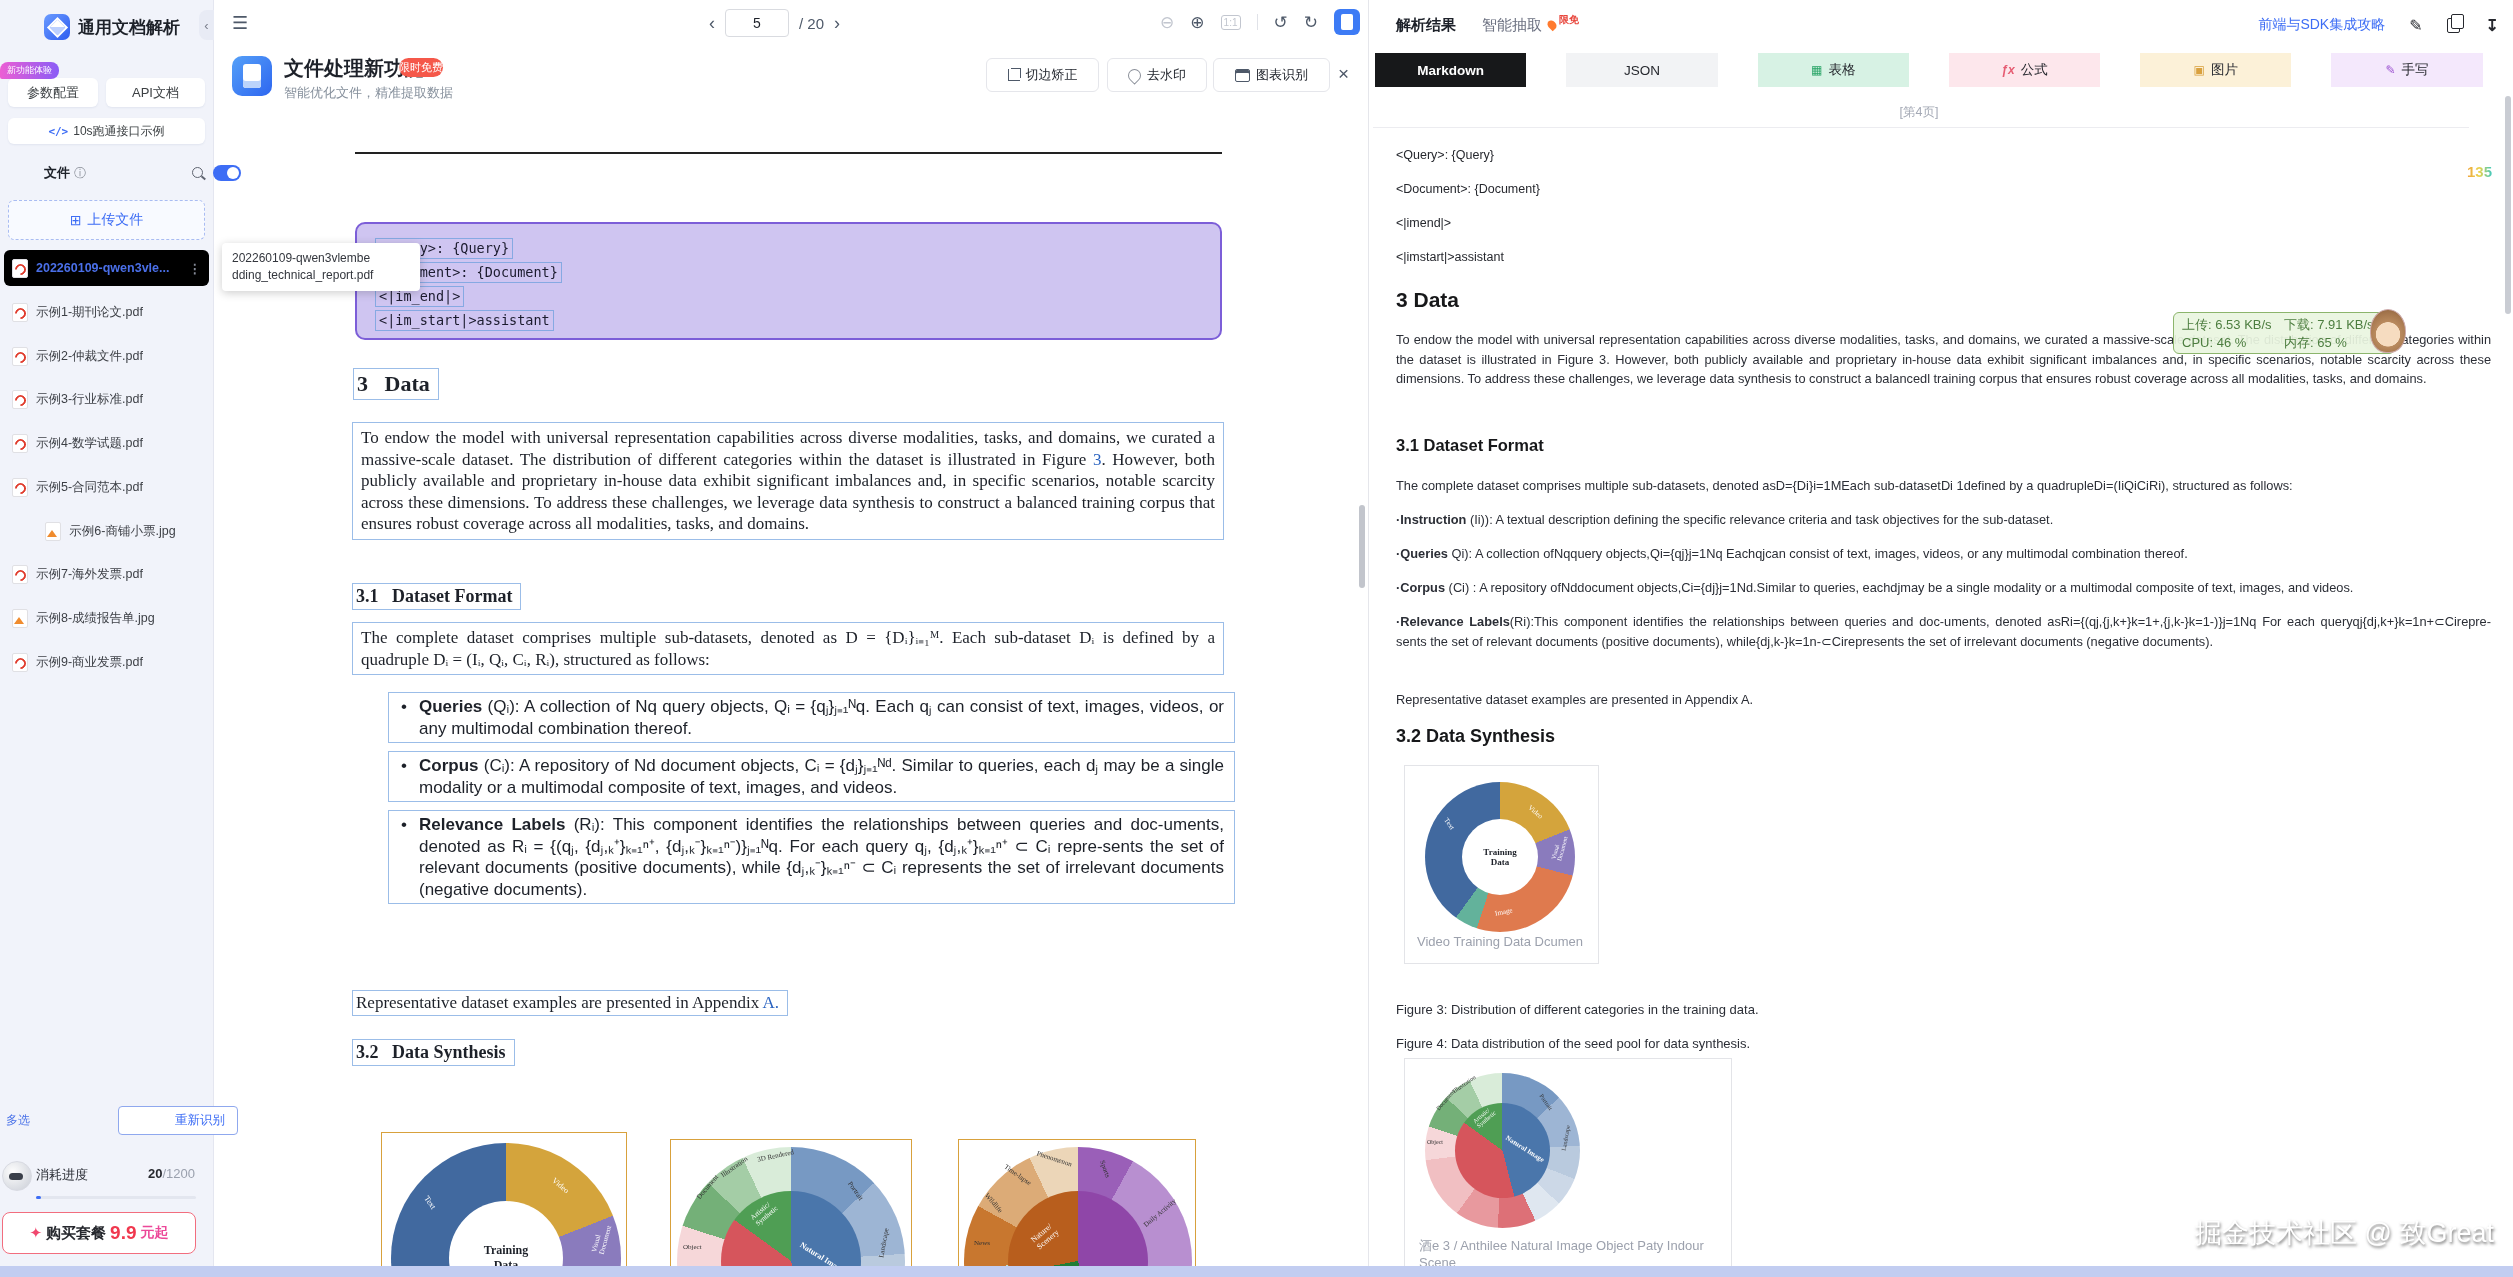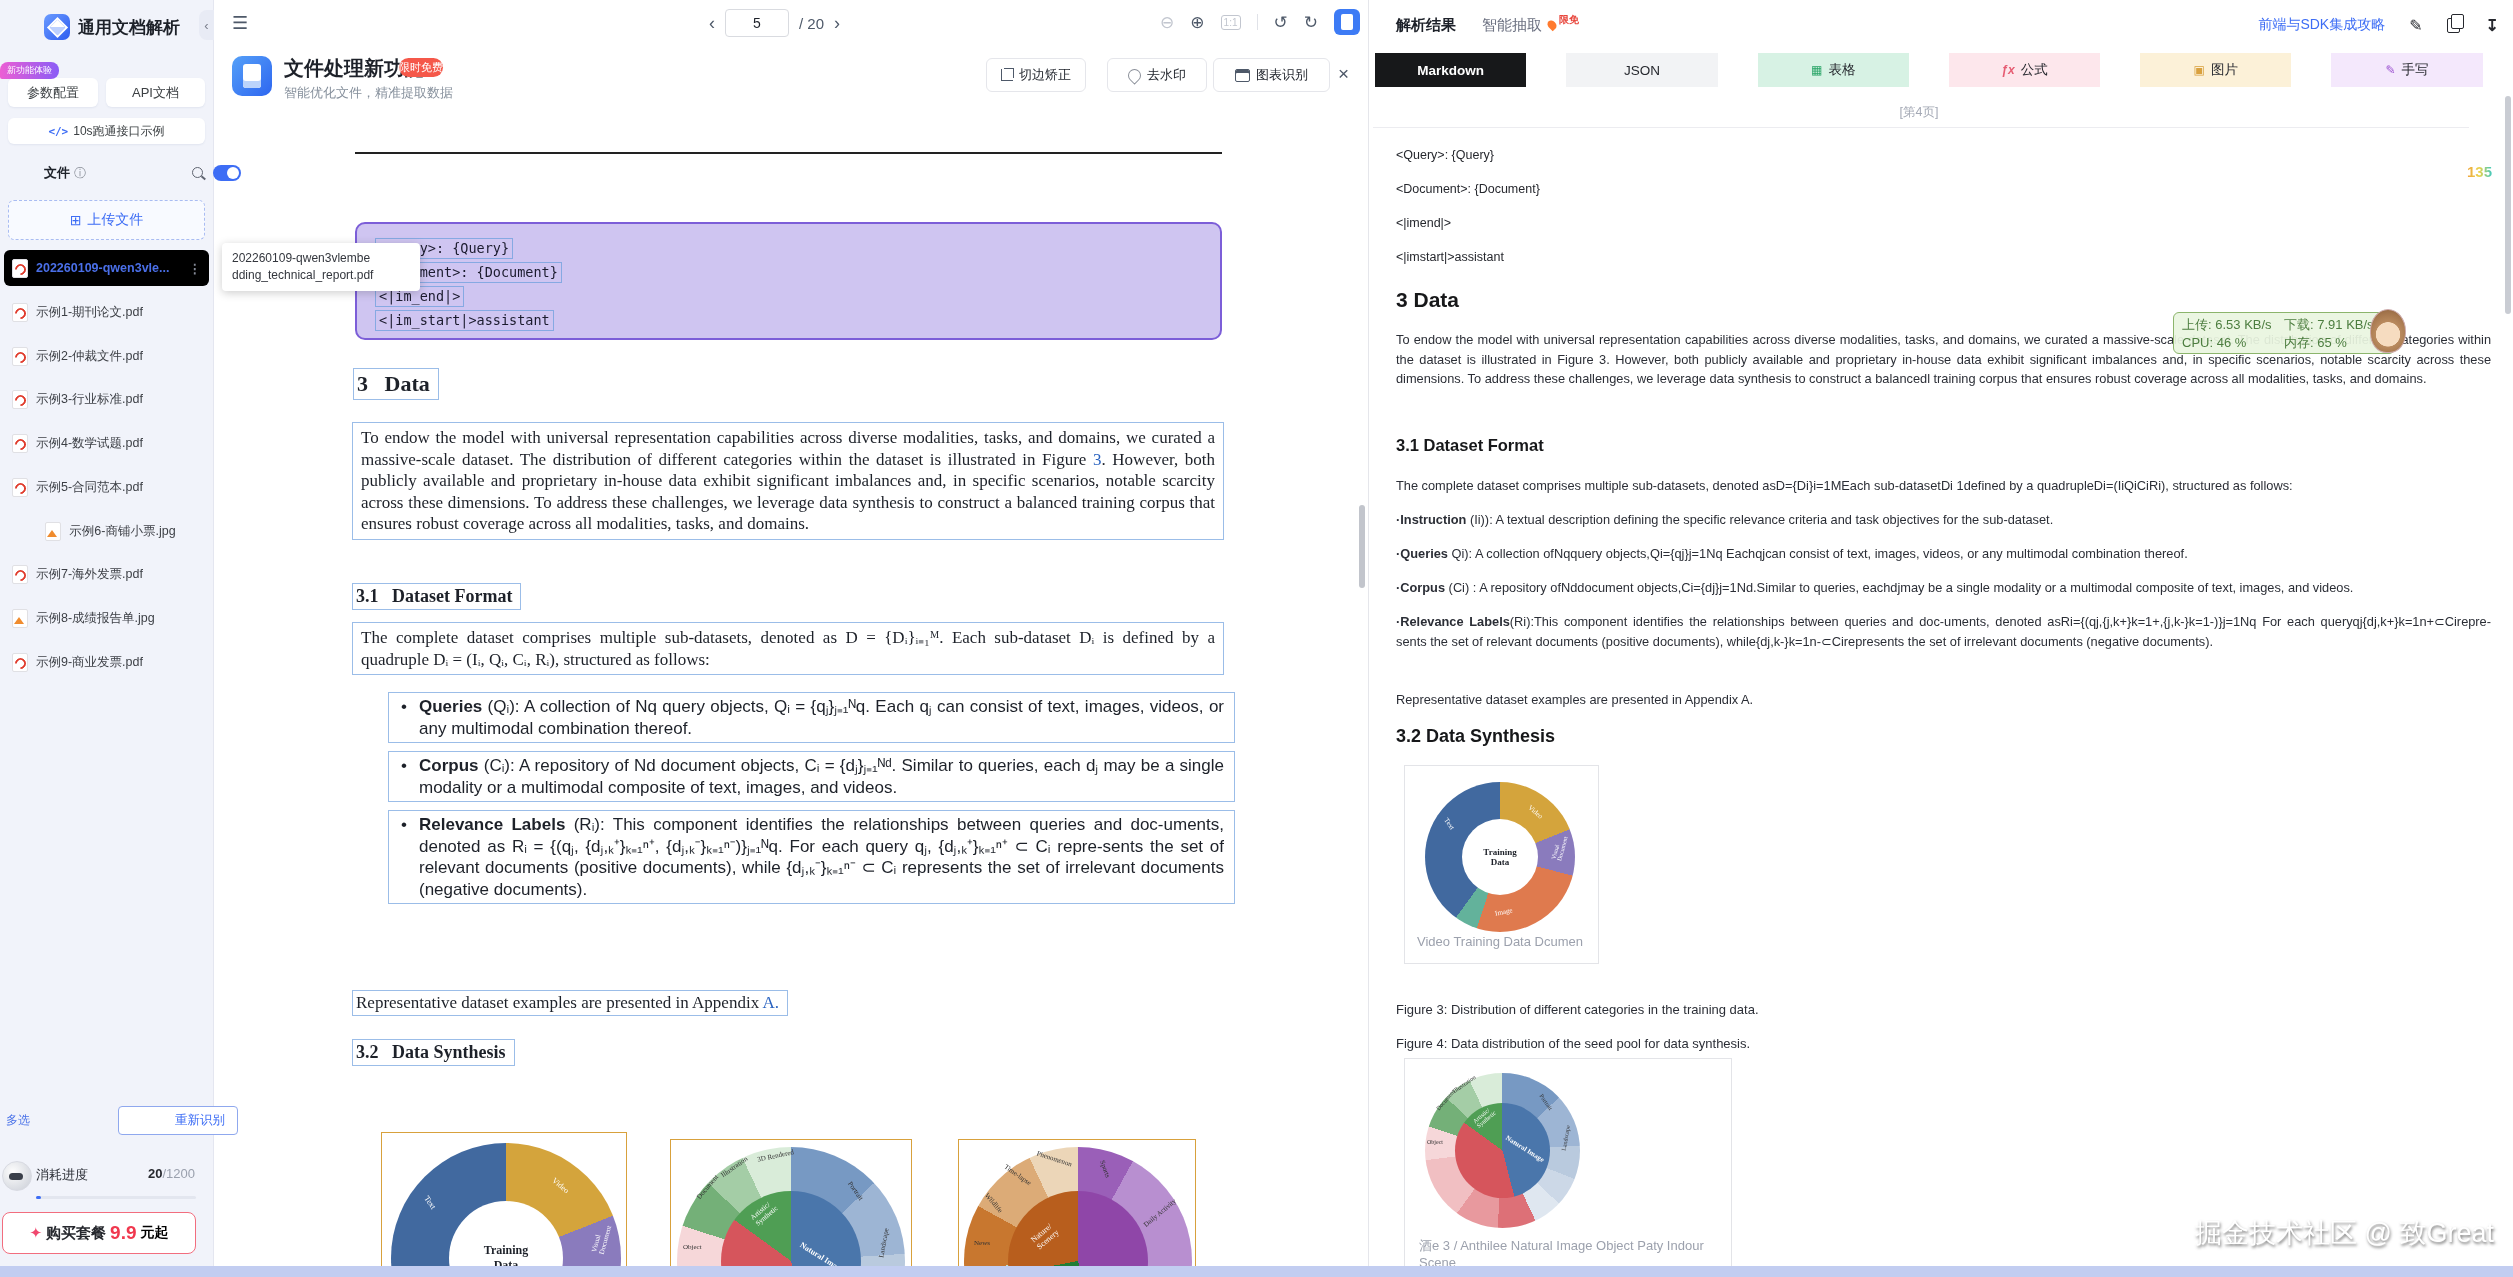--- a/index.html
+++ b/index.html
@@ -35,21 +35,21 @@
   .robot{position:absolute;left:2px;top:1161px;width:28px;height:28px;border-radius:50%;background:radial-gradient(circle at 35% 35%,#fdfdfd,#c9cdd6);border:1px solid #d8dae2;}
   .robot::before{content:"";position:absolute;left:6px;top:11px;width:14px;height:7px;border-radius:4px;background:#3a3f4a;}
   .quota-label{position:absolute;left:36px;top:1166px;font-size:13px;color:#2b2e36;}
   .quota-num{position:absolute;right:18px;top:1166px;font-size:13px;}
   .pbar{position:absolute;left:36px;top:1196px;width:160px;height:3px;border-radius:2px;background:#e3e6ef;}
   .pbar i{display:block;width:5px;height:3px;border-radius:2px;background:#3d6df5;}
   .buy{position:absolute;left:2px;top:1212px;width:192px;height:40px;background:#fff;border:1px solid #f26d7e;border-radius:8px;display:flex;align-items:center;justify-content:center;gap:4px;}
   .spark{color:#f0486e;font-size:15px;}
   .buy-t{font-size:15px;font-weight:bold;color:#26282e;}
   .buy-p{font-size:19px;font-weight:bold;color:#f0384e;}
-  .buy-s{font-size:14px;font-weight:bold;color:#000000;}
+  .buy-s{font-size:14px;font-weight:bold;color:#ec4899;}
 
   
   .viewer{position:absolute;left:213px;top:0;width:1155px;height:1277px;background:#fff;border-right:1px solid #e5e6eb;}
   .vtool{position:absolute;left:0;top:0;width:100%;height:48px;}
   .burger{position:absolute;left:19px;top:12px;font-size:18px;color:#4e5969;}
   .pagenav{position:absolute;left:496px;top:9px;display:flex;align-items:center;gap:10px;color:#4e5969;font-size:15px;}
   .pg-in{width:62px;height:26px;border:1px solid #d9dbe0;border-radius:4px;text-align:center;font-size:14px;color:#1d2129;line-height:26px;background:#fff;}
   .ztools{position:absolute;right:8px;top:9px;display:flex;align-items:center;gap:16px;font-size:17px;color:#4e5969;}
   .dis{color:#c2c6cf;}
   .oneone{font-size:10px;border:1.4px solid #c2c6cf;border-radius:3px;padding:1px 2px;color:#c2c6cf;}
@@ -237,21 +237,21 @@
         <span>↺</span>
         <span>↻</span>
         <span class="bluedoc"></span>
       </div>
     </div>
 
     <span class="dochead-ic"></span>
     <span class="doc-title">文件处理新功能</span>
     <span class="doc-badge">限时免费</span>
     <span class="doc-sub">智能优化文件，精准提取数据</span>
-    <div class="act-btn" style="left:773px;width:100px;">
+    <div class="act-btn" style="left:773px;width:113px;">
         <span class="cropic"></span>
         <span>切边矫正</span>
       </div>
     <div class="act-btn" style="left:894px;width:100px;">
         <span class="clip"></span>
         <span>去水印</span>
       </div>
     <div class="act-btn" style="left:1000px;width:117px;">
         <span class="gridic"></span>
         <span>图表识别</span>

